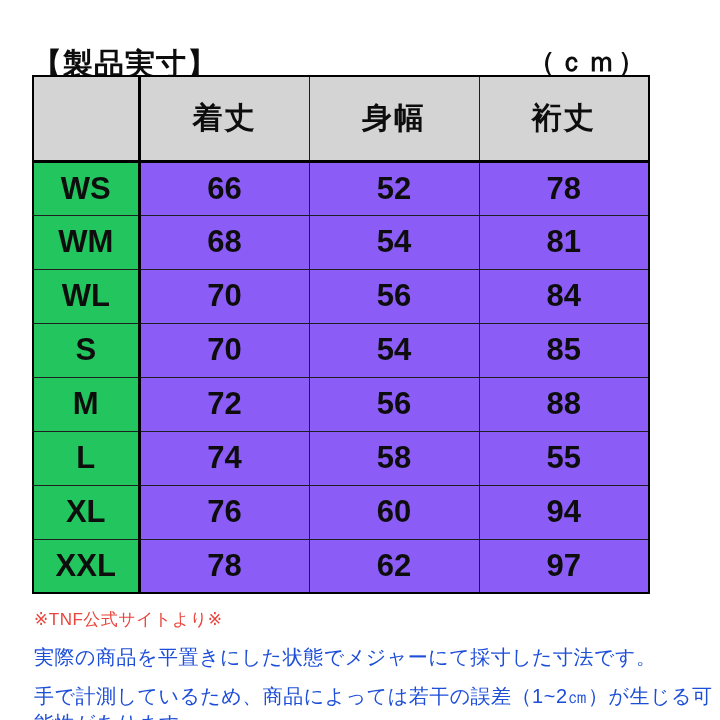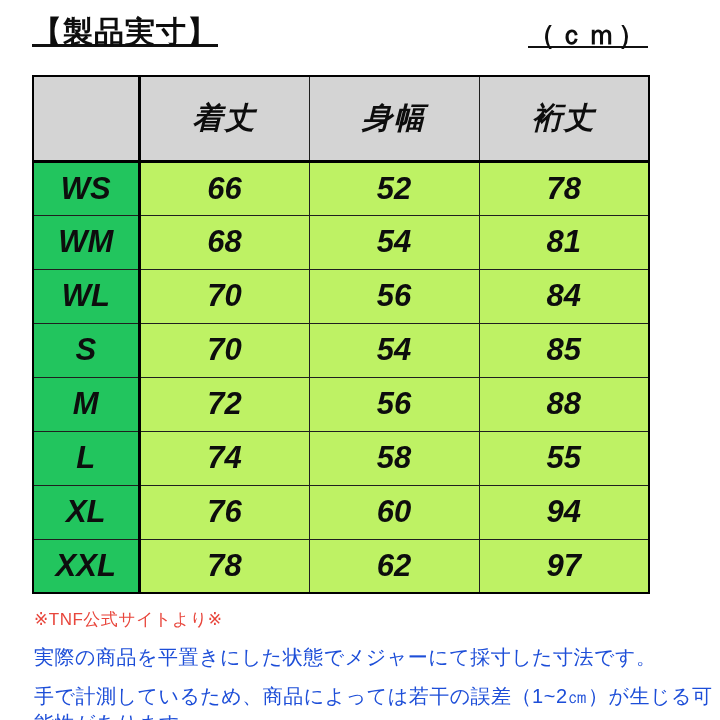--- a/index.html
+++ b/index.html
@@ -12,26 +12,25 @@
     position: relative;
     width: 720px;
     height: 720px;
     background: #ffffff;
     overflow: hidden;
     color: #111;
   }
   .title-row {
     position: absolute;
     left: 32px;
-    top: 12px;
+    top: 44px;
     width: 616px;
     display: flex;
     justify-content: space-between;
-    align-items: flex-end;
-    text-decoration: underline;
+    align-items: flex-start;
   }
   .page-title {
     font-size: 30px;
     font-weight: bold;
     color: #0d0d0d;
     letter-spacing: 1px;
   }
   .unit-label {
     font-size: 27px;
     font-weight: bold;
@@ -40,21 +39,20 @@
   }
   table.size-table {
     position: absolute;
     left: 32px;
     top: 75px;
     width: 616px;
     border-collapse: collapse;
     table-layout: fixed;
     text-align: center;
     border: 2.5px solid #000;
-    font-style: italic;
   }
   table.size-table th,
   table.size-table td {
     border: 1.8px solid #1f1f1f;
     padding: 0;
     vertical-align: middle;
   }
   thead tr { height: 85px; }
   tbody tr { height: 54px; }
   thead th {
@@ -71,21 +69,21 @@
   .col-divider {
     border-right: 3.5px solid #000 !important;
   }
   tbody th.size-label {
     background: #22c55e;
     font-size: 31px;
     font-weight: bold;
     color: #0d0d0d;
   }
   tbody td.value-cell {
-    background: #bef264;
+    background: #8b5cf6;
     font-size: 31px;
     font-weight: bold;
     color: #0d0d0d;
   }
   .notes {
     position: absolute;
     left: 34px;
     top: 608px;
     width: 680px;
   }

